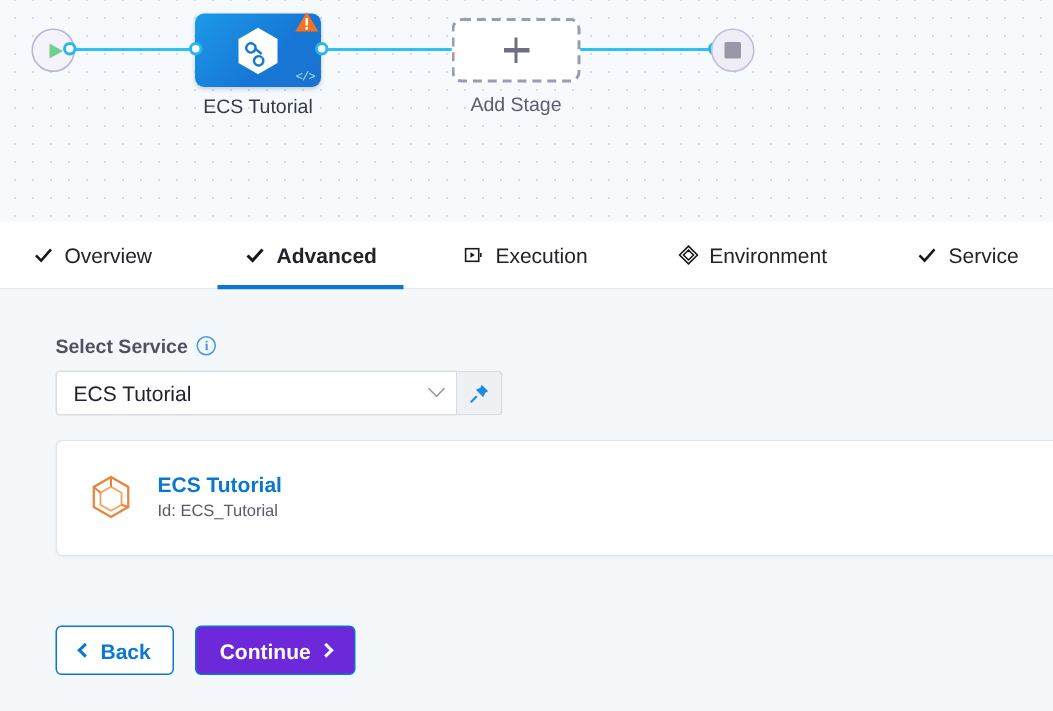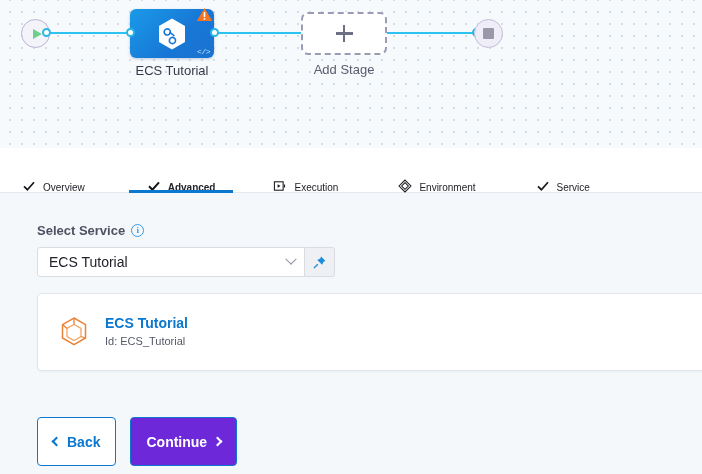--- a/index.html
+++ b/index.html
@@ -119,24 +119,24 @@
 
   
   .tabs {
     position: absolute; left: 0; top: 148px;
     width: 702px; height: 45px;
     background: #ffffff;
     border-bottom: 1px solid #e4e9ef;
     display: flex; align-items: center;
   }
   .tab {
-    display: flex; align-items: flex-end; gap: 7px;
+    display: flex; align-items: center; gap: 7px;
     height: 45px;
     padding: 0 4px;
-    font-size: 10px;
+    font-size: 14px;
     color: #22222a;
     position: relative;
     cursor: pointer;
   }
   .tab.active { font-weight: bold; }
   .tab.active:after {
     content: ""; position: absolute;
     left: -14px; right: -14px; bottom: 0;
     height: 3px; background: #0b78d0;
   }
@@ -205,21 +205,21 @@
     box-shadow: 0 1px 2px rgba(30,50,80,.05);
     display: flex; align-items: center;
   }
   .svc-icon { margin-left: 19px; width: 34px; height: 34px; }
   .svc-texts { margin-left: 14px; }
   .svc-name { font-size: 14px; font-weight: bold; color: #0b78d0; line-height: 18px; cursor: pointer; }
   .svc-id { font-size: 11px; color: #56596a; line-height: 17px; margin-top: 1px; }
 
   .btn-row { position: absolute; left: 37px; top: 417px; display: flex; gap: 14px; }
   .btn {
-    height: 49px; border-radius: 4px;
+    height: 33px; border-radius: 4px;
     display: flex; align-items: center; gap: 7px;
     font-size: 14px; font-weight: bold;
     padding: 0 15px; cursor: pointer;
   }
   .btn-back { background: #ffffff; border: 1px solid #0b78d0; color: #0b78d0; }
   .btn-cont { background: #6d28d9; border: 1px solid #0b78d0; color: #ffffff; }
   .chev {
     width: 7px; height: 7px;
     border-top: 2px solid currentColor;
     border-right: 2px solid currentColor;

